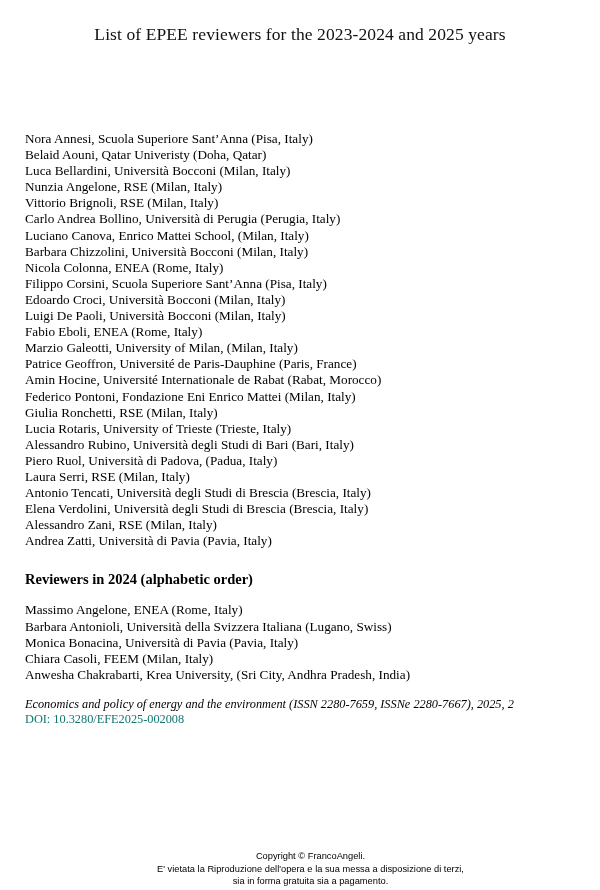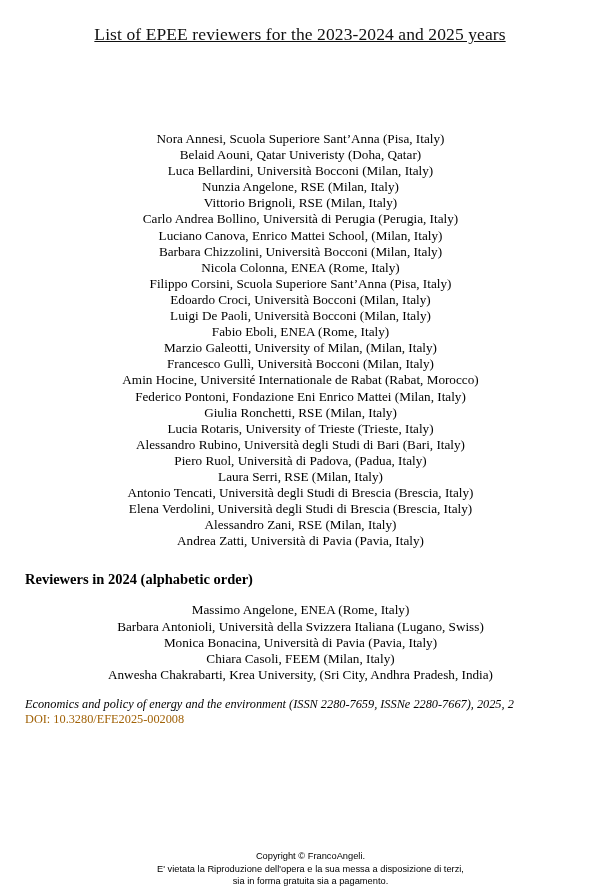--- a/index.html
+++ b/index.html
@@ -22,41 +22,39 @@
     padding: 0 24px;
   }
   .doc-title {
     text-align: center;
     font-size: 17.5px;
     letter-spacing: 0.1px;
     margin-top: 24px;
     margin-bottom: 0;
     font-weight: normal;
     color: #111111;
-    text-decoration: underline;
   }
   .spacer-top {
     height: 86px;
   }
   .section-heading {
     font-size: 14.5px;
     font-weight: bold;
     margin: 0 0 14px 0;
     padding-left: 1px;
     color: #000000;
   }
   .section-heading.second {
     margin-top: 22px;
     margin-bottom: 14px;
   }
   .reviewer-list {
     list-style: none;
     margin: 0;
     padding: 0;
-    text-align: center;
   }
   .reviewer-list li {
     font-size: 13.2px;
     line-height: 16.1px;
     padding-left: 1px;
     white-space: nowrap;
     color: #000000;
   }
   .footer-block {
     margin-top: 14px;
@@ -64,21 +62,21 @@
   }
   .journal-line {
     font-style: italic;
     font-size: 12.3px;
     line-height: 15px;
     color: #000000;
   }
   .doi-line {
     font-size: 12.3px;
     line-height: 15px;
-    color: #a16207;
+    color: #0f766e;
   }
   .copyright {
     position: absolute;
     left: 0;
     right: 0;
     bottom: 14px;
     text-align: center;
     font-family: "Liberation Sans", sans-serif;
     font-size: 9.3px;
     line-height: 12.4px;
@@ -107,21 +105,21 @@
     <li>Vittorio Brignoli, RSE (Milan, Italy)</li>
     <li>Carlo Andrea Bollino, Università di Perugia (Perugia, Italy)</li>
     <li>Luciano Canova, Enrico Mattei School, (Milan, Italy)</li>
     <li>Barbara Chizzolini, Università Bocconi (Milan, Italy)</li>
     <li>Nicola Colonna, ENEA (Rome, Italy)</li>
     <li>Filippo Corsini, Scuola Superiore Sant’Anna (Pisa, Italy)</li>
     <li>Edoardo Croci, Università Bocconi (Milan, Italy)</li>
     <li>Luigi De Paoli, Università Bocconi (Milan, Italy)</li>
     <li>Fabio Eboli, ENEA (Rome, Italy)</li>
     <li>Marzio Galeotti, University of Milan, (Milan, Italy)</li>
-    <li>Francesco Gullì, Università Bocconi (Milan, Italy)</li>
+    <li>Patrice Geoffron, Université de Paris-Dauphine (Paris, France)</li>
     <li>Amin Hocine, Université Internationale de Rabat (Rabat, Morocco)</li>
     <li>Federico Pontoni, Fondazione Eni Enrico Mattei (Milan, Italy)</li>
     <li>Giulia Ronchetti, RSE (Milan, Italy)</li>
     <li>Lucia Rotaris, University of Trieste (Trieste, Italy)</li>
     <li>Alessandro Rubino, Università degli Studi di Bari (Bari, Italy)</li>
     <li>Piero Ruol, Università di Padova, (Padua, Italy)</li>
     <li>Laura Serri, RSE (Milan, Italy)</li>
     <li>Antonio Tencati, Università degli Studi di Brescia (Brescia, Italy)</li>
     <li>Elena Verdolini, Università degli Studi di Brescia (Brescia, Italy)</li>
     <li>Alessandro Zani, RSE (Milan, Italy)</li>

